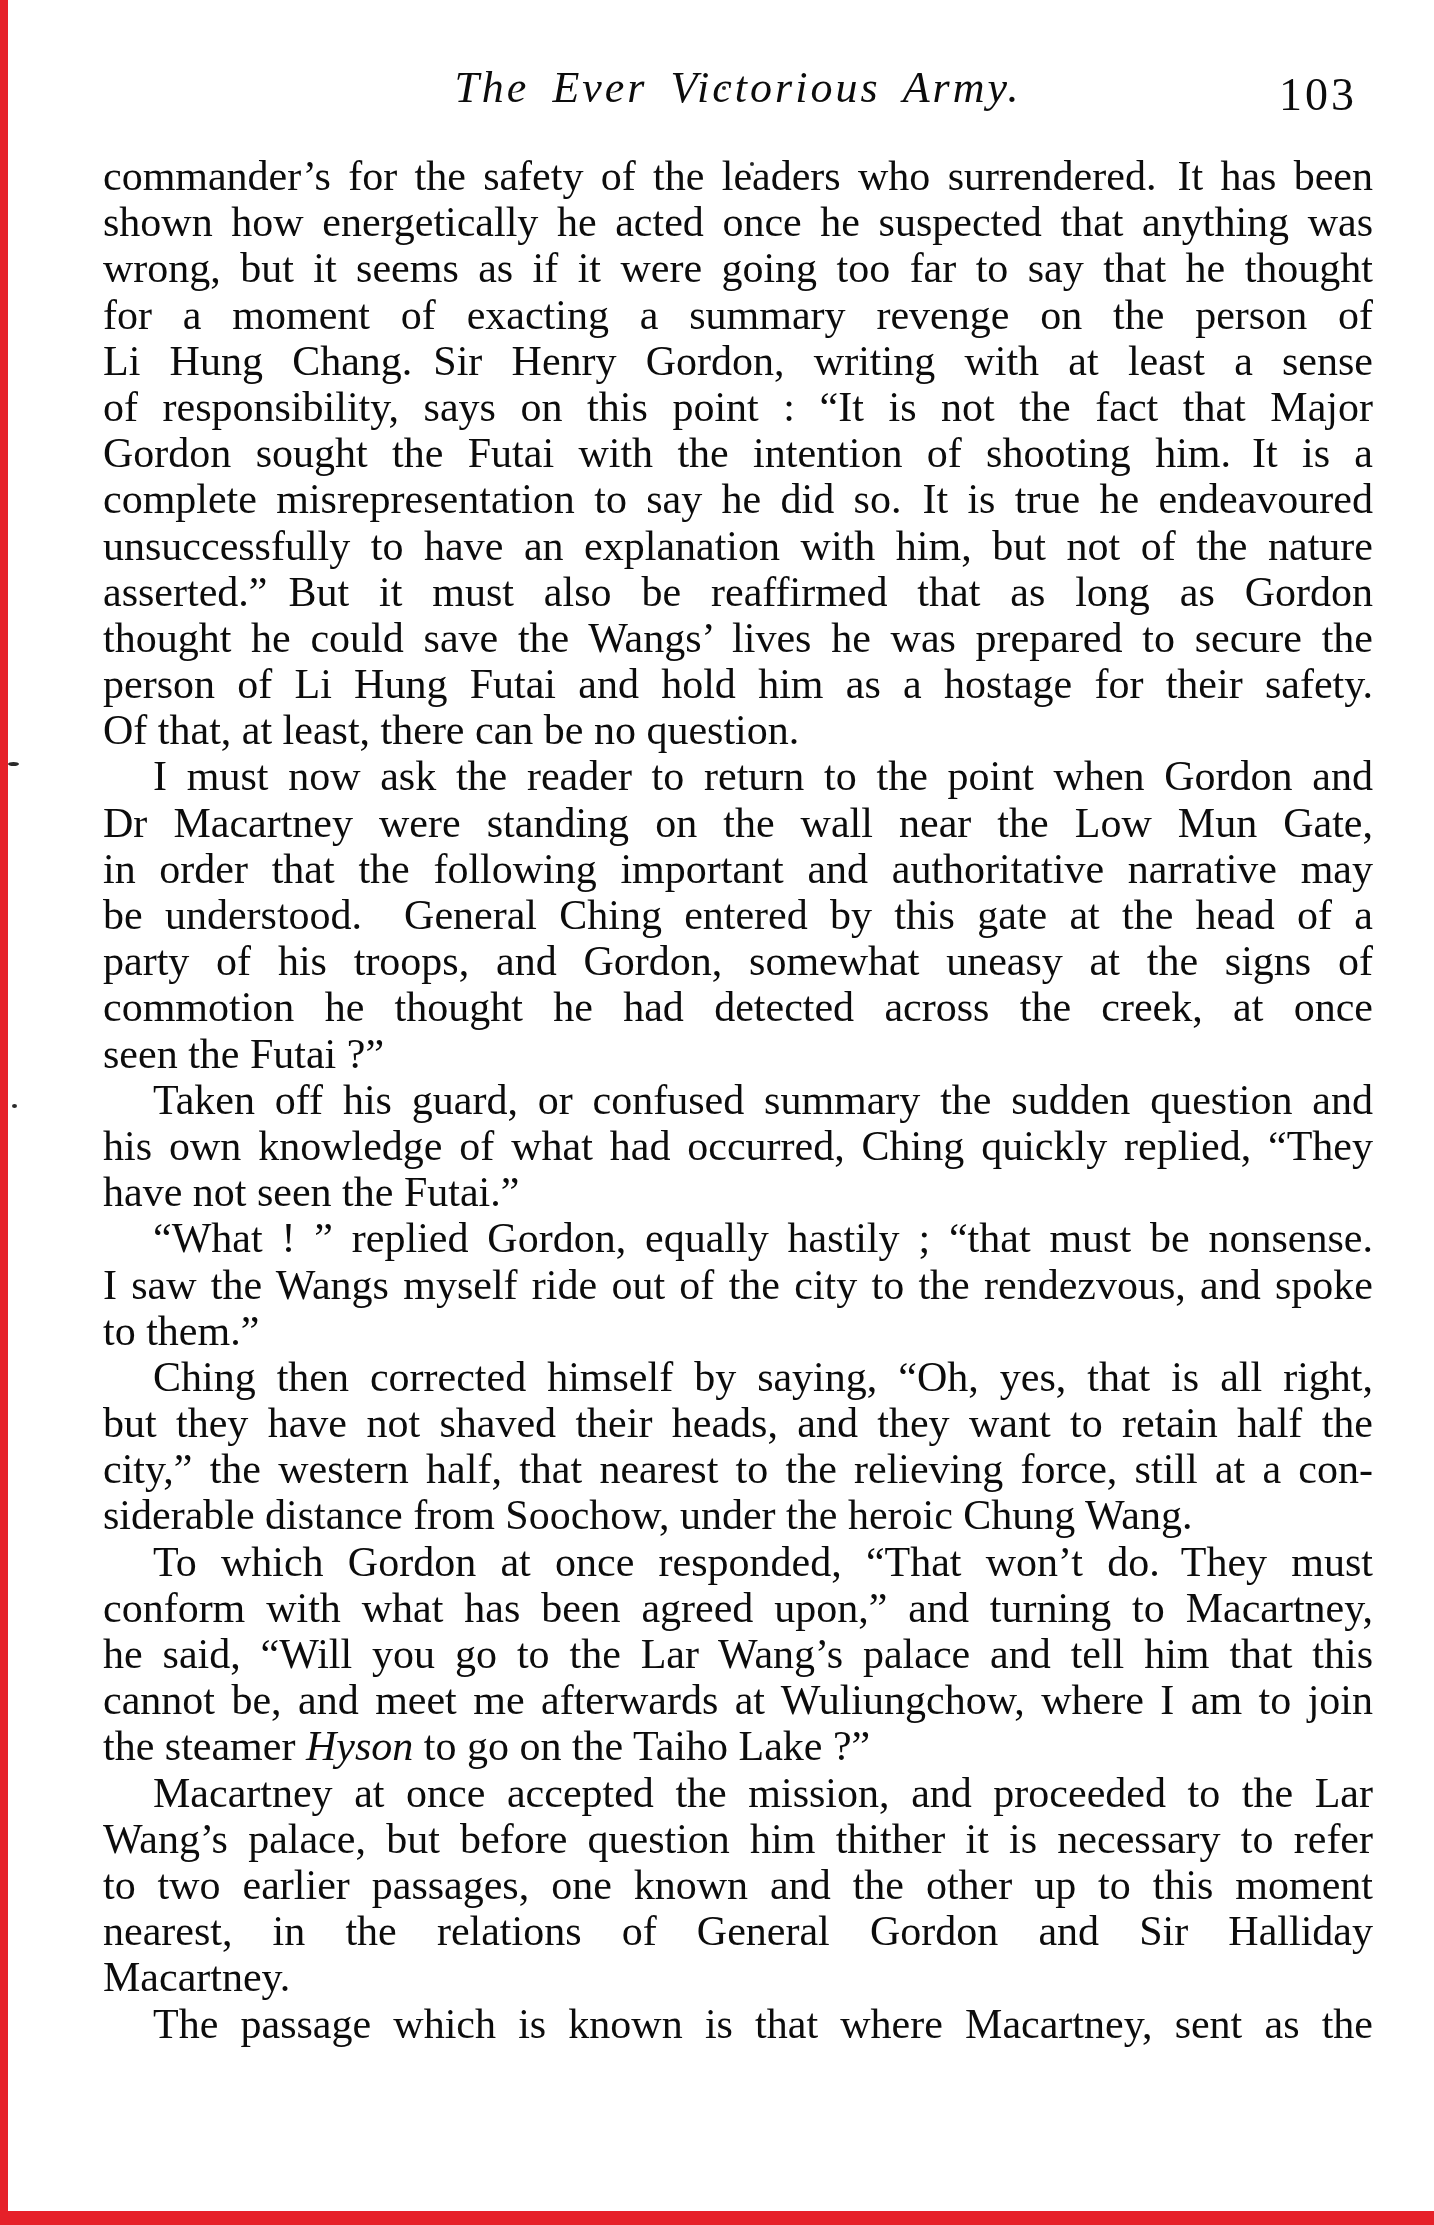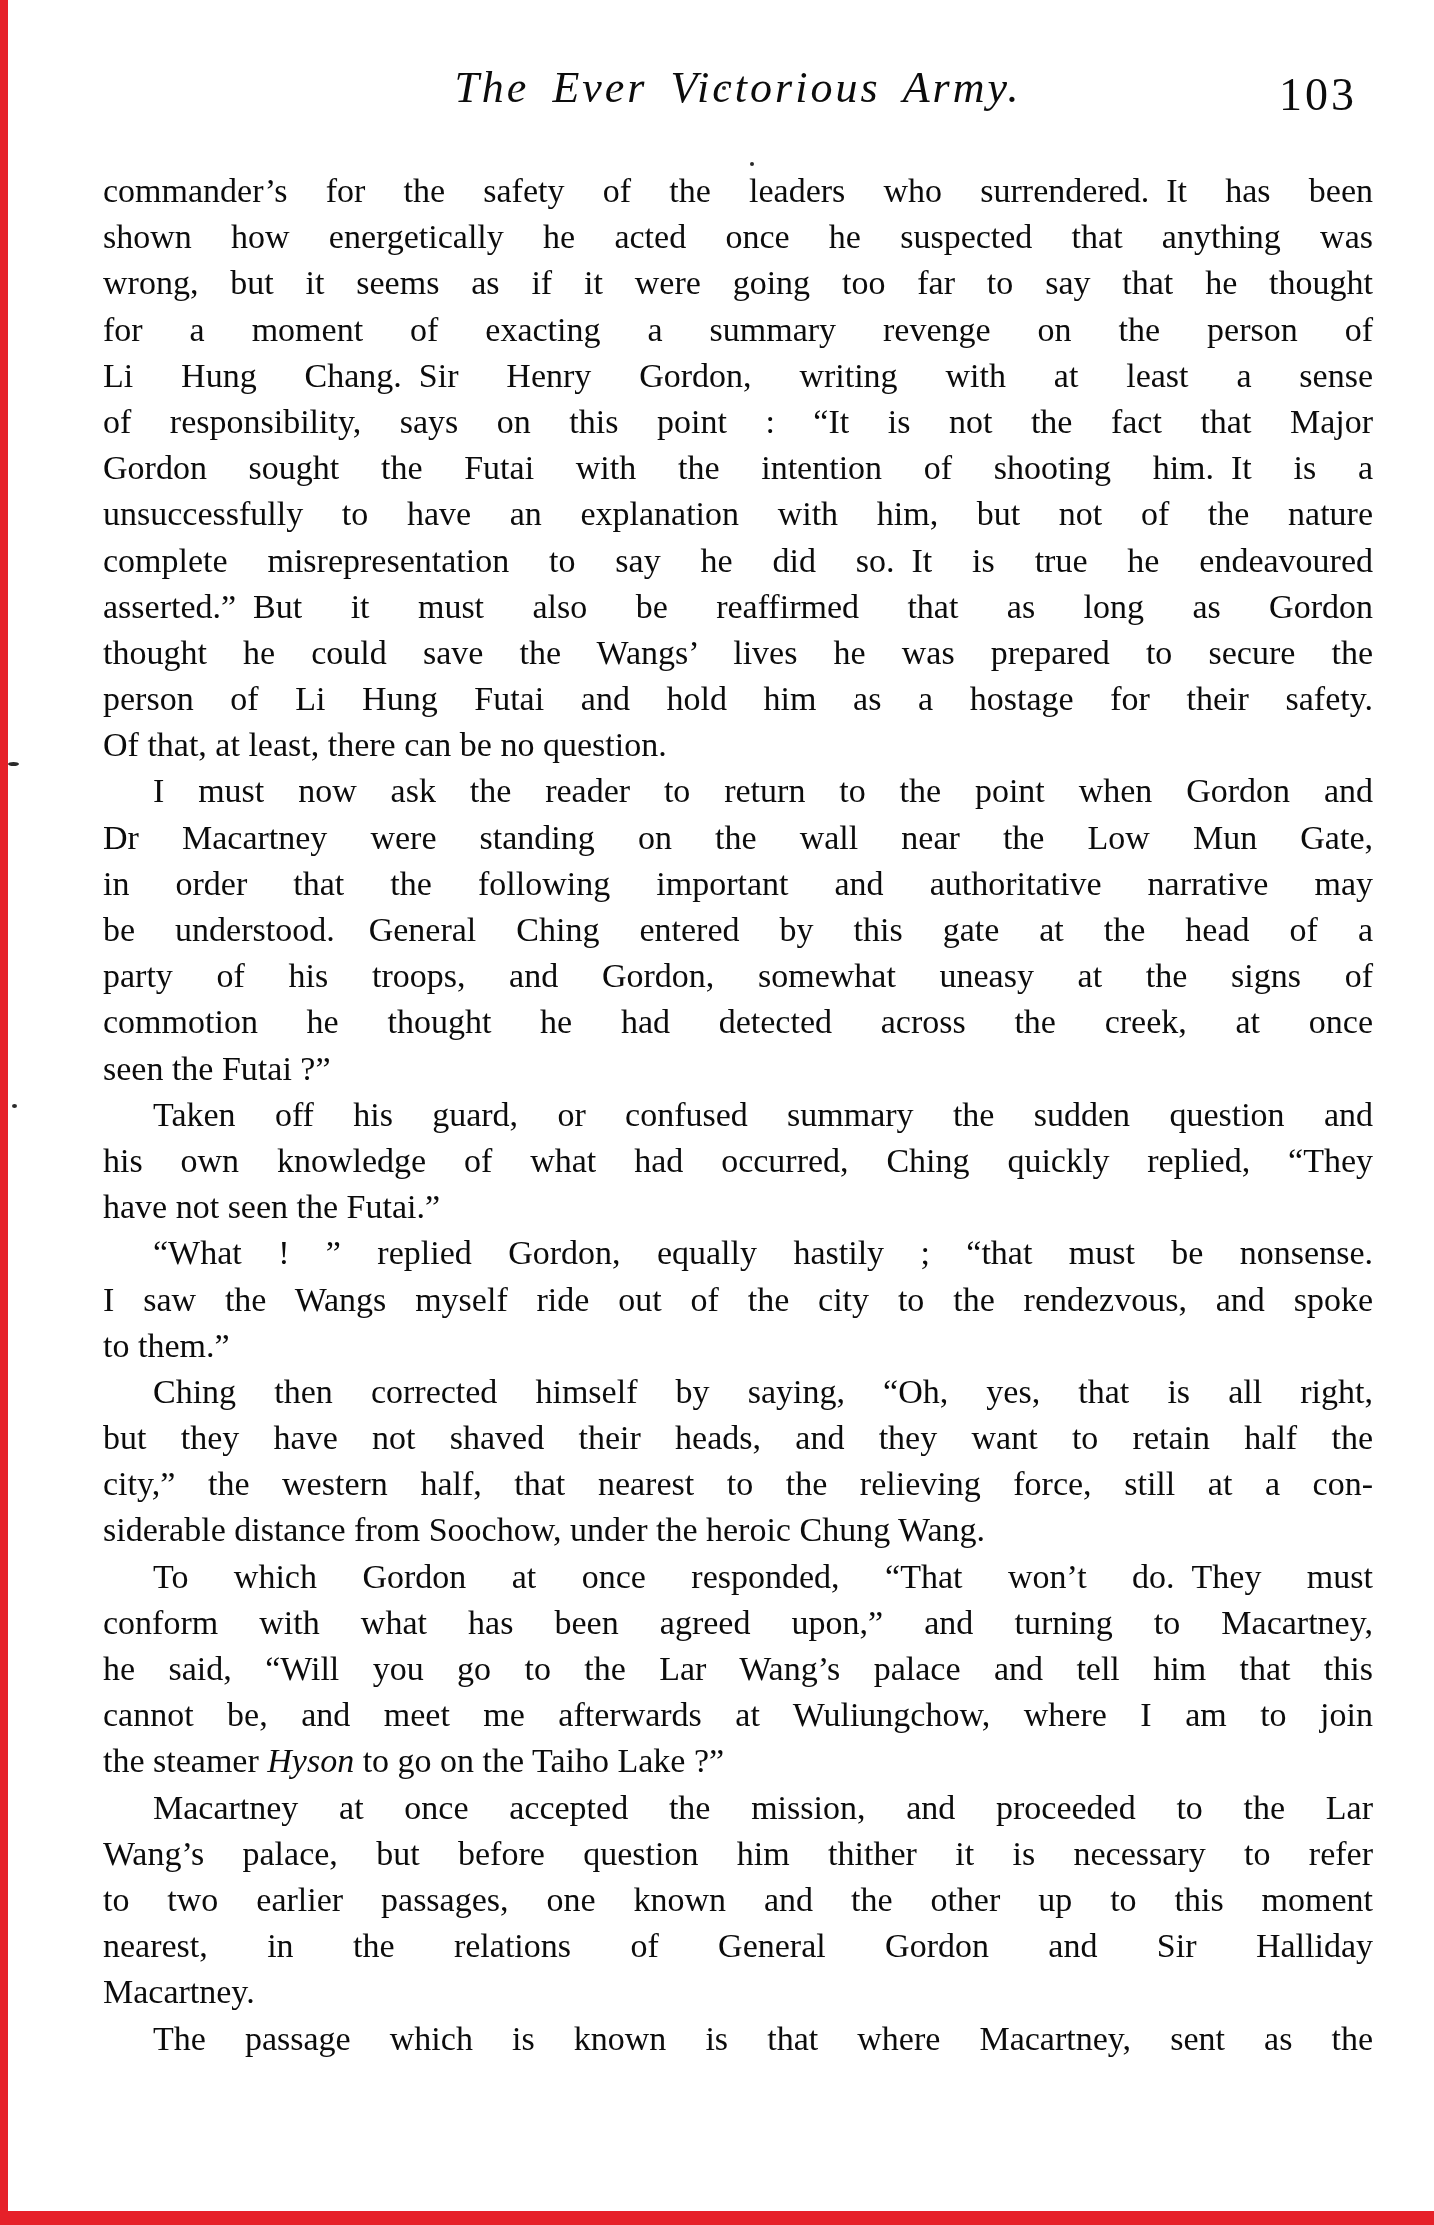--- a/index.html
+++ b/index.html
@@ -34,24 +34,24 @@
     position: absolute;
     right: 16px;
     top: 6px;
     font-size: 46px;
     letter-spacing: 3px;
     font-variant: small-caps;
   }
   
   #text-block {
     position: absolute;
-    top: 168px;
+    top: 153px;
     left: 103px;
     width: 1270px;
-    font-size: 34px;
+    font-size: 42px;
   }
   .bt {
     line-height: 46.2px;
     height: 46.2px;
     text-align: justify;
     text-align-last: justify;
     white-space: normal;
     overflow: visible;
   }
   .bt.end { text-align-last: left; }
@@ -78,22 +78,22 @@
   </div>
 
   <div id="text-block">
       <div class="bt">commander’s for the safety of the leaders who surrendered. It has been</div>
       <div class="bt">shown how energetically he acted once he suspected that anything was</div>
       <div class="bt">wrong, but it seems as if it were going too far to say that he thought</div>
       <div class="bt">for a moment of exacting a summary revenge on the person of</div>
       <div class="bt">Li Hung Chang. Sir Henry Gordon, writing with at least a sense</div>
       <div class="bt">of responsibility, says on this point : “It is not the fact that Major</div>
       <div class="bt">Gordon sought the Futai with the intention of shooting him. It is a</div>
+      <div class="bt">complete misrepresentation to say he did so. It is true he endeavoured</div>
       <div class="bt">unsuccessfully to have an explanation with him, but not of the nature</div>
-      <div class="bt">complete misrepresentation to say he did so. It is true he endeavoured</div>
       <div class="bt">asserted.” But it must also be reaffirmed that as long as Gordon</div>
       <div class="bt">thought he could save the Wangs’ lives he was prepared to secure the</div>
       <div class="bt">person of Li Hung Futai and hold him as a hostage for their safety.</div>
       <div class="bt end">Of that, at least, there can be no question.</div>
       <div class="bt ind">I must now ask the reader to return to the point when Gordon and</div>
       <div class="bt">Dr Macartney were standing on the wall near the Low Mun Gate,</div>
       <div class="bt">in order that the following important and authoritative narrative may</div>
       <div class="bt">be understood. General Ching entered by this gate at the head of a</div>
       <div class="bt">party of his troops, and Gordon, somewhat uneasy at the signs of</div>
       <div class="bt">commotion he thought he had detected across the creek, at once</div>

